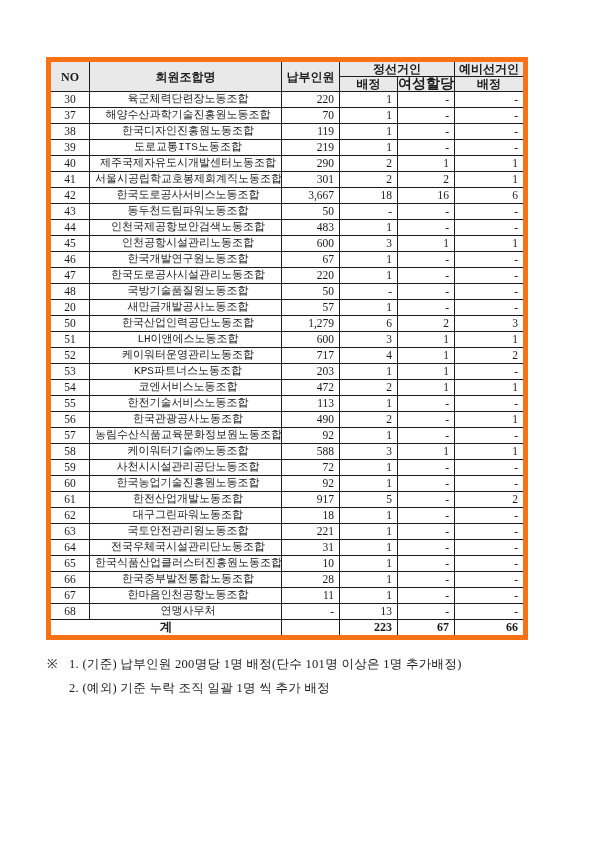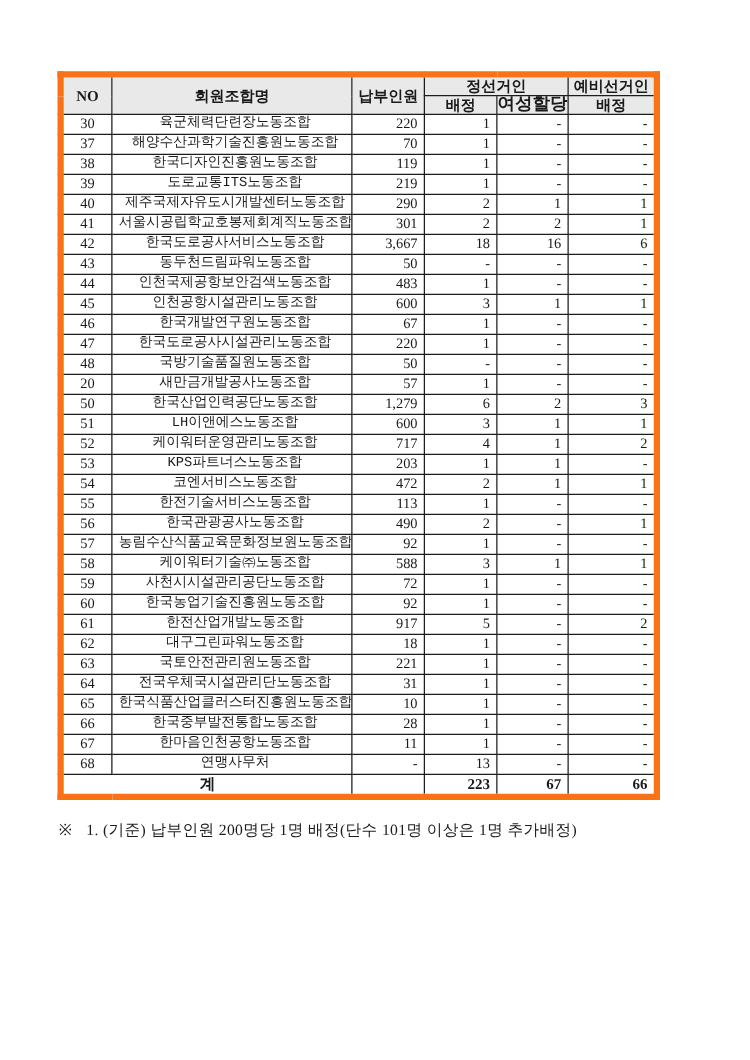--- a/index.html
+++ b/index.html
@@ -363,15 +363,19 @@
         <td class="num">66</td>
       </tr>
     </tfoot>
   </table>
 
   <div class="footnotes">
       <div class="fn-line">
         <span class="fn-marker">※</span>
         <span class="fn-text">1. (기준) 납부인원 200명당 1명 배정(단수 101명 이상은 1명 추가배정)</span>
       </div>
+      <div class="fn-line">
+        <span class="fn-marker"></span>
+        <span class="fn-text">2. (예외) 기준 누락 조직 일괄 1명 씩 추가 배정</span>
+      </div>
     </div>
 
 </div>
 
 </body></html>

